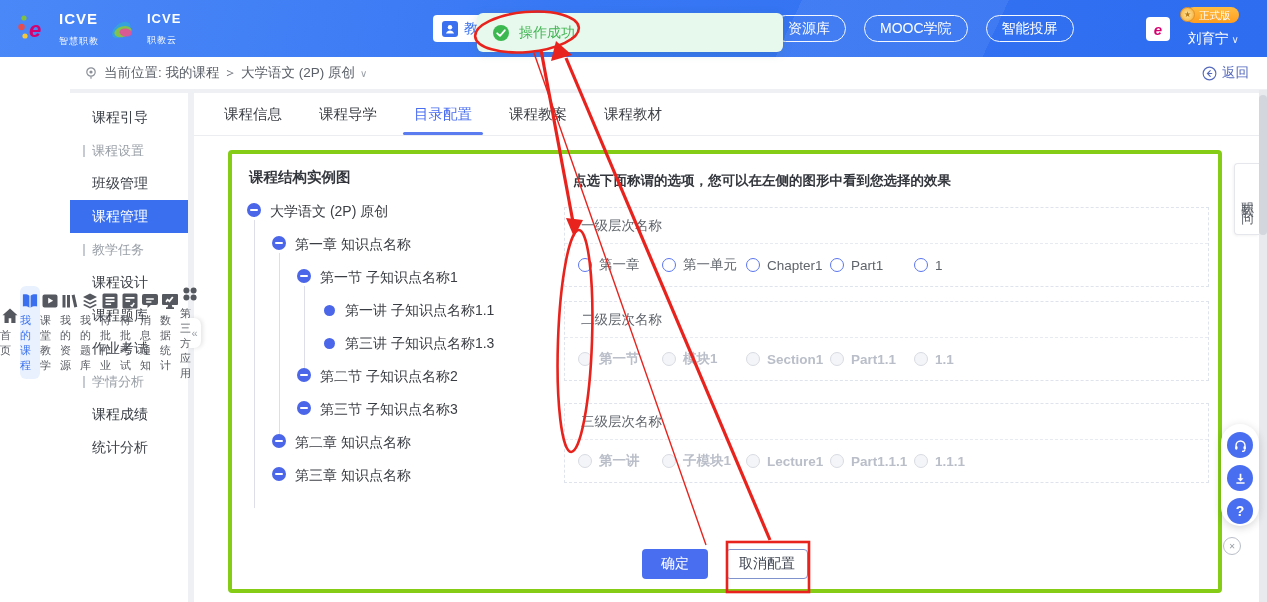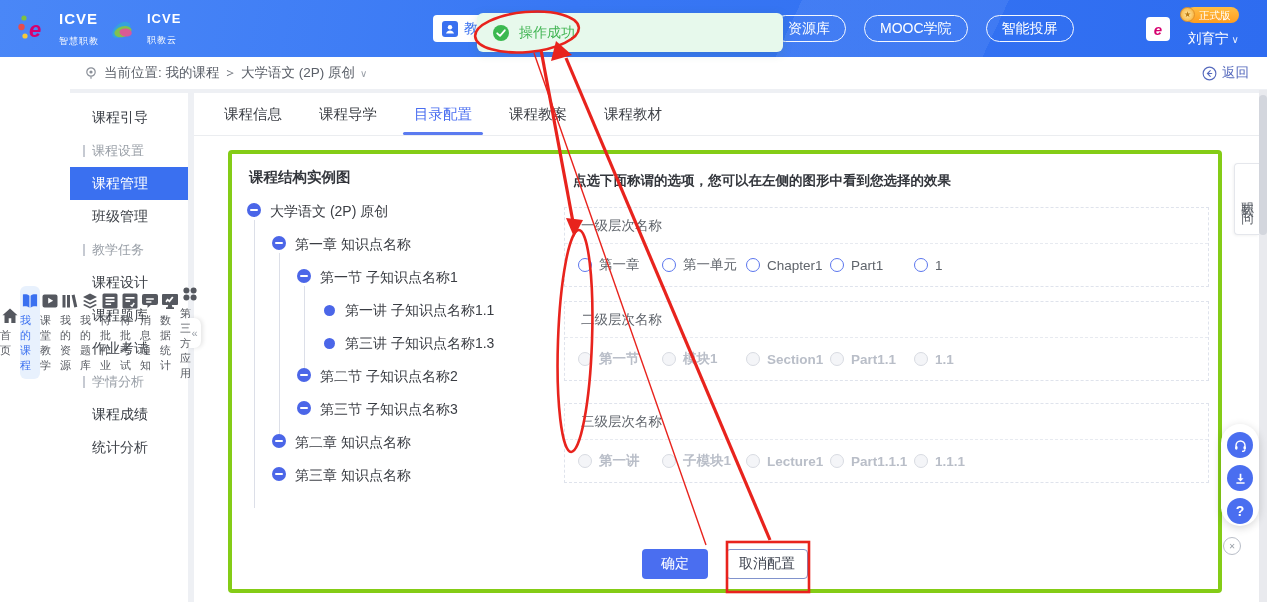--- a/index.html
+++ b/index.html
@@ -296,22 +296,22 @@
     <span>返回</span>
   </span>
 </div>
 
 <div class="menu">
       <div class="menu-item">课程引导</div>
       <div class="menu-sec">
         <span class="bar"></span>
         <span class="sec-txt">课程设置</span>
       </div>
+      <div class="menu-item">班级管理</div>
       <div class="menu-item sel">课程管理</div>
-      <div class="menu-item">班级管理</div>
       <div class="menu-sec">
         <span class="bar"></span>
         <span class="sec-txt">教学任务</span>
       </div>
       <div class="menu-item">课程设计</div>
       <div class="menu-item">课程题库</div>
       <div class="menu-item">作业考试</div>
       <div class="menu-sec">
         <span class="bar"></span>
         <span class="sec-txt">学情分析</span>

